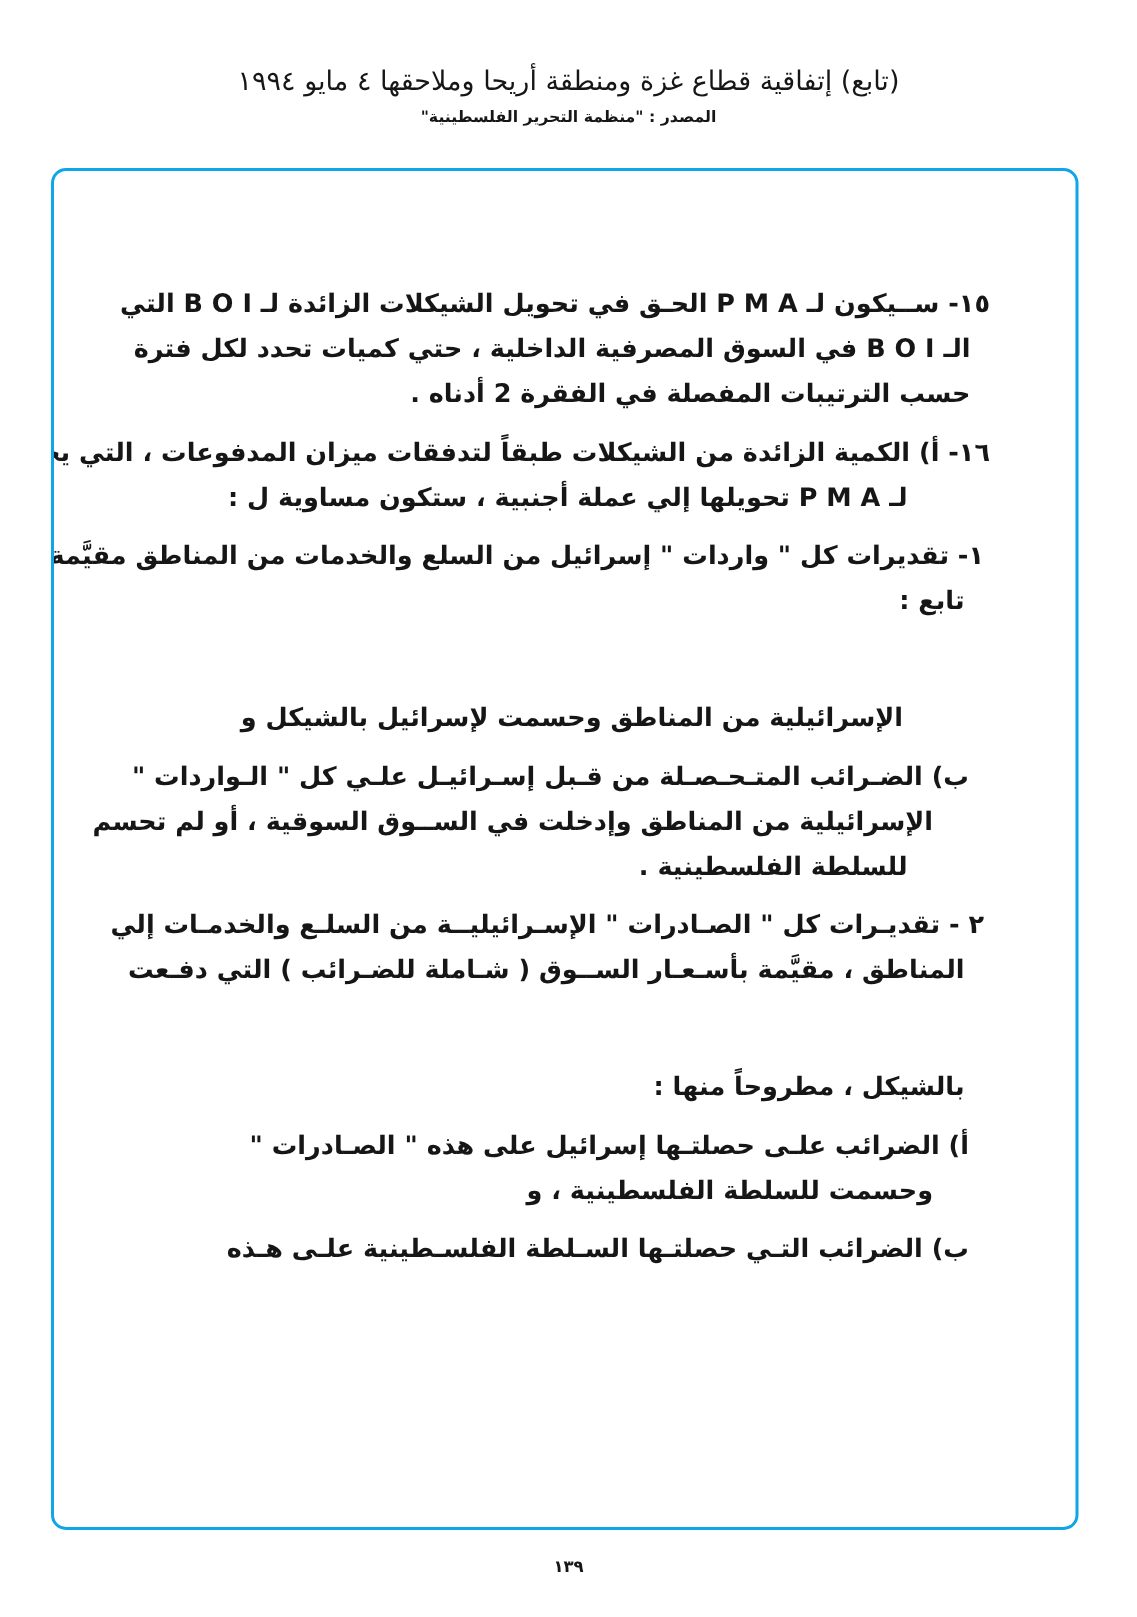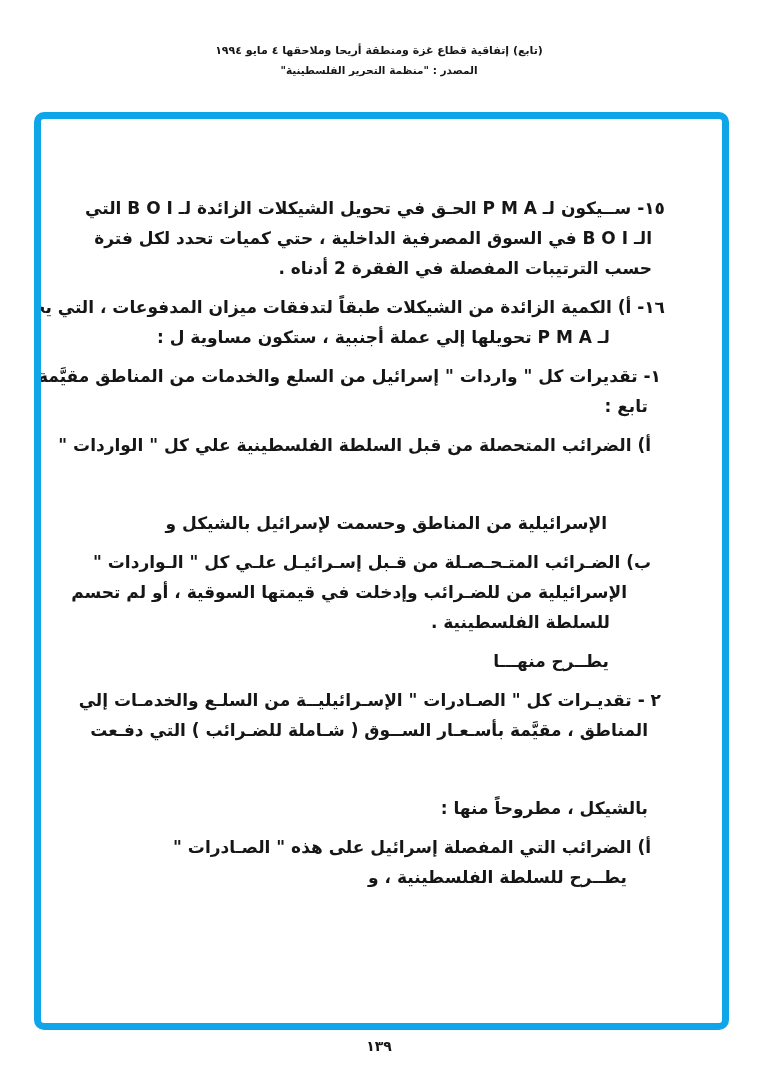--- a/index.html
+++ b/index.html
@@ -4,38 +4,38 @@
 <style>
   html,body{margin:0;padding:0;}
   body{
     width:758px;height:1078px;background:#ffffff;position:relative;
     font-family:"DejaVu Sans", sans-serif;color:#161616;overflow:hidden;
   }
   .header{
     position:absolute;top:44px;left:0;width:758px;text-align:center;direction:rtl;
   }
   .header .title{
-    font-size:11px;font-weight:bold;letter-spacing:.3px;white-space:nowrap;
+    font-size:18px;font-weight:normal;letter-spacing:.3px;white-space:nowrap;
   }
   .header .source{
     font-size:10.5px;font-weight:bold;margin-top:7px;white-space:nowrap;
   }
   .frame{
     position:absolute;left:34px;top:112px;width:681px;height:904px;
-    border:7px solid #0ea5e9;border-radius:10px;background:#ffffff;overflow:hidden;
+    border:2px solid #0ea5e9;border-radius:10px;background:#ffffff;overflow:hidden;
   }
   .content{
     position:absolute;top:74px;right:57px;width:566px;
     direction:rtl;text-align:right;font-weight:bold;font-size:17px;
   }
   .para{margin-bottom:9px;}
   .line{height:30px;line-height:30px;white-space:nowrap;overflow:visible;}
   .pagenum{
     position:absolute;top:1038px;left:0;width:758px;text-align:center;
-    font-size:14px;font-weight:bold;direction:rtl;
+    font-size:11px;font-weight:bold;direction:rtl;
   }
 </style>
 </head>
 <body>
 
 <div class="header">
   <div class="title">(تابع) إتفاقية قطاع غزة ومنطقة أريحا وملاحقها ٤ مايو ١٩٩٤</div>
   <div class="source">المصدر :  "منظمة التحرير الفلسطينية"</div>
 </div>
 
@@ -48,36 +48,35 @@
       </div>
       <div class="para">
         <div class="line" style="padding-right: 0px;">١٦- أ) الكمية الزائدة من الشيكلات طبقاً لتدفقات ميزان المدفوعات ، التي يحق</div>
         <div class="line" style="padding-right: 55px;">لـ P M A  تحويلها إلي عملة أجنبية ، ستكون مساوية ل :</div>
       </div>
       <div class="para">
         <div class="line" style="padding-right: 4px;">١-  تقديرات كل " واردات " إسرائيل من السلع والخدمات من المناطق مقيَّمة</div>
         <div class="line" style="padding-right: 17px;">تابع :</div>
       </div>
       <div class="para">
-        <div class="line" style="padding-right: 14px;">أ) الضرائب المتحصلة من قبل السلطة الفلسطينية علي كل  " الواردات "</div>
         <div class="line" style="padding-right: 58px; margin-top: 48px;">الإسرائيلية من المناطق وحسمت لإسرائيل بالشيكل و</div>
       </div>
       <div class="para">
         <div class="line" style="padding-right: 14px;">ب) الضـرائب المتـحـصـلة من قـبل إسـرائيـل علـي كل " الـواردات "</div>
-        <div class="line" style="padding-right: 38px;">الإسرائيلية من للضـرائب وإدخلت في قيمتها السوقية ، أو لم تحسم</div>
+        <div class="line" style="padding-right: 38px;">الإسرائيلية من المناطق وإدخلت في الســوق السوقية ، أو لم تحسم</div>
         <div class="line" style="padding-right: 55px;">للسلطة الفلسطينية .</div>
-      </div>
-      <div class="para">
-        <div class="line" style="padding-right: 56px;">يطــرح منهـــا</div>
       </div>
       <div class="para">
         <div class="line" style="padding-right: 4px;">٢ - تقديـرات كل " الصـادرات " الإسـرائيليــة من السلـع والخدمـات إلي</div>
         <div class="line" style="padding-right: 17px;">المناطق ، مقيَّمة بأسـعـار الســوق ( شـاملة للضـرائب ) التي دفـعت</div>
         <div class="line" style="padding-right: 17px; margin-top: 48px;">بالشيكل ، مطروحاً منها :</div>
       </div>
       <div class="para">
-        <div class="line" style="padding-right: 14px;">أ) الضرائب التي المفصلة إسرائيل على هذه " الصـادرات "</div>
-        <div class="line" style="padding-right: 38px;">يطــرح للسلطة الفلسطينية ،  و</div>
+        <div class="line" style="padding-right: 14px;">أ) الضرائب علـى حصلتـها إسرائيل على هذه " الصـادرات "</div>
+        <div class="line" style="padding-right: 38px;">وحسمت للسلطة الفلسطينية ،  و</div>
+      </div>
+      <div class="para">
+        <div class="line" style="padding-right: 14px;">ب) الضرائب التـي حصلتـها السـلطة الفلسـطينية علـى هـذه</div>
       </div>
     </div>
 </div>
 
 <div class="pagenum">١٣٩</div>
 
 </body></html>

